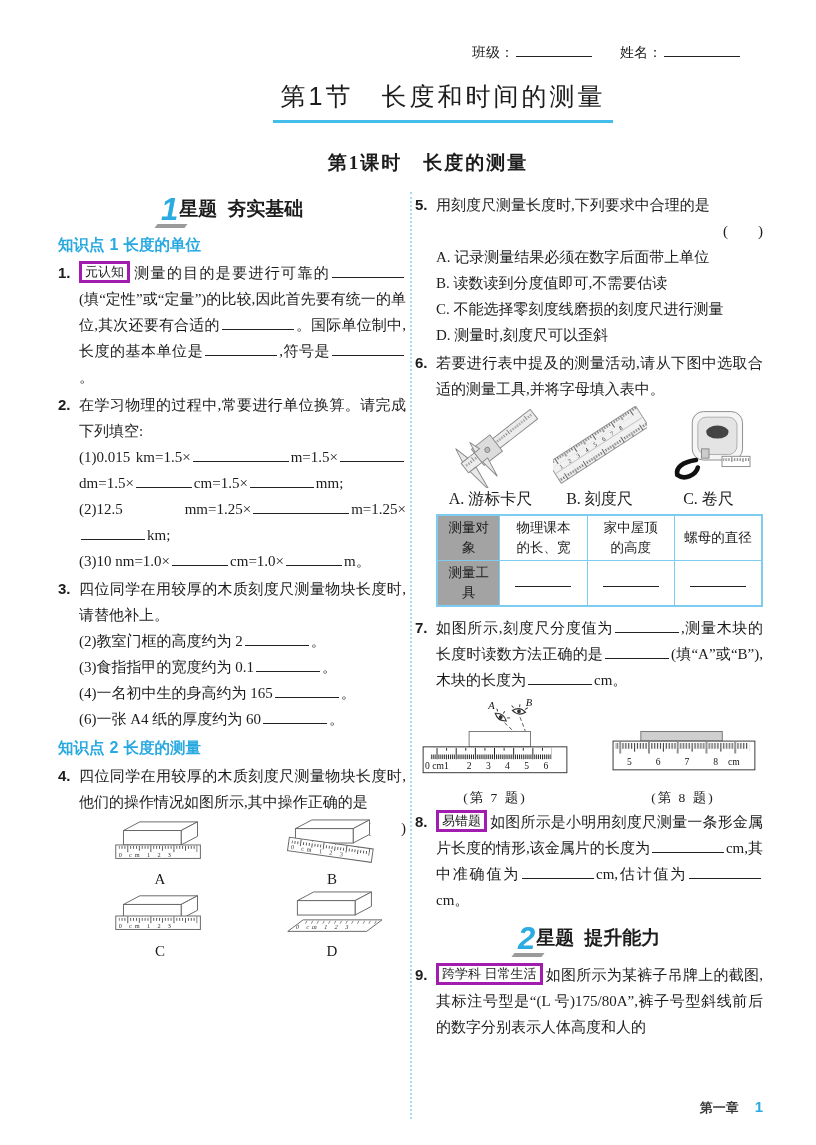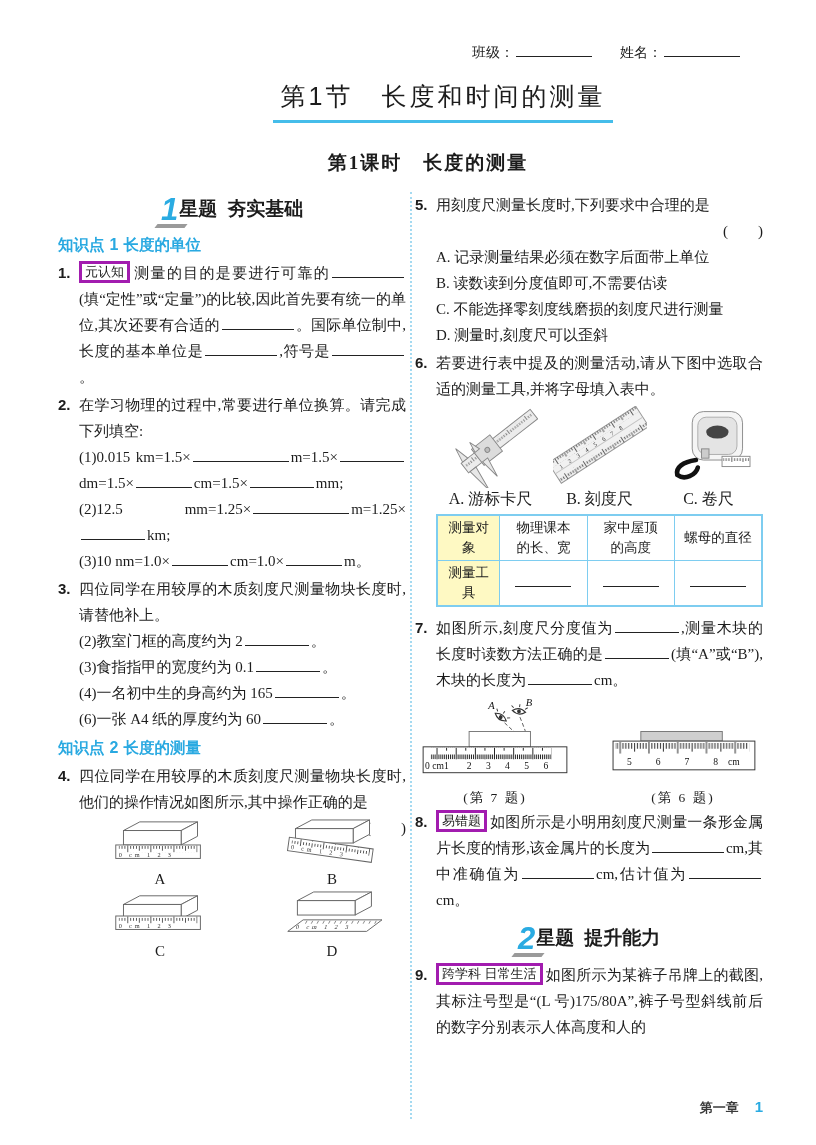--- a/index.html
+++ b/index.html
@@ -52,21 +52,21 @@
   .optletter{font-size:15px;}
   
   .tools{display:flex;justify-content:space-between;margin:4px 0 2px;}
   .tool{text-align:center;width:110px;line-height:22px;}
   .tool svg{width:94px;height:82px;display:block;margin:0 auto;}
   .tool-label{font-size:16px;}
   
   .mtable{border-collapse:collapse;margin:4px auto 6px;border:2px solid #7ecdf0;}
   .mtable th,.mtable td{border:1.4px solid #7ecdf0;text-align:center;padding:2px 4px;
         font-weight:normal;font-size:13.5px;line-height:20px;}
-  .mtable th{background:#fef9c3;width:66px;font-family:"Liberation Sans",sans-serif;}
+  .mtable th{background:#a3a3a3;width:66px;font-family:"Liberation Sans",sans-serif;}
   .mtable td{width:84px;}
   .mtable .blank{width:56px;}
   
   .figs2{display:flex;justify-content:space-between;margin:2px 0 2px;}
   .figs2 figure{margin:0;text-align:center;}
   .bigfig{width:160px;height:92px;display:block;}
   .figs2 figcaption{font-size:13.5px;line-height:18px;letter-spacing:2px;}
   
   .pagefoot{text-align:right;margin-top:auto;font-family:"Liberation Sans",sans-serif;line-height:22px;}
   .chap{font-weight:bold;font-size:13px;color:#3a3a3a;margin-right:16px;}
@@ -310,21 +310,21 @@
           <svg class="bigfig" viewBox="0 0 162 96">
             <rect x="37" y="36" width="85" height="10" fill="#cfcfcf" stroke="#777"></rect>
             <rect x="8" y="46" width="148" height="30" fill="#fff" stroke="#333"></rect>
             <rect x="10" y="47" width="140" height="12" fill="url(#tk8)"></rect>
             <text class="rlbl mid" x="25" y="71">5</text>
             <text class="rlbl mid" x="55" y="71">6</text>
             <text class="rlbl mid" x="85" y="71">7</text>
             <text class="rlbl mid" x="115" y="71">8</text>
             <text class="rlbl" x="128" y="71">cm</text>
           </svg>
-          <figcaption>(第 6 题)</figcaption>
+          <figcaption>(第 8 题)</figcaption>
         </figure>
       </div>
 
       <div class="q">
         <span class="qnum">8.</span><span class="tagbox">易错题</span><span>如图所示是小明用刻度尺测量一条形金属片长度的情形,该金属片的长度为</span><span class="blank w72"></span><span>cm,其中准确值为</span><span class="blank w72"></span><span>cm,估计值为</span><span class="blank w72"></span><span>cm。</span>
       </div>
 
       <div class="star-head" style="margin-top:6px;">
         <span class="star-num">2</span><span class="star-strong">星题</span><span class="star-sub">提升能力</span>
       </div>

